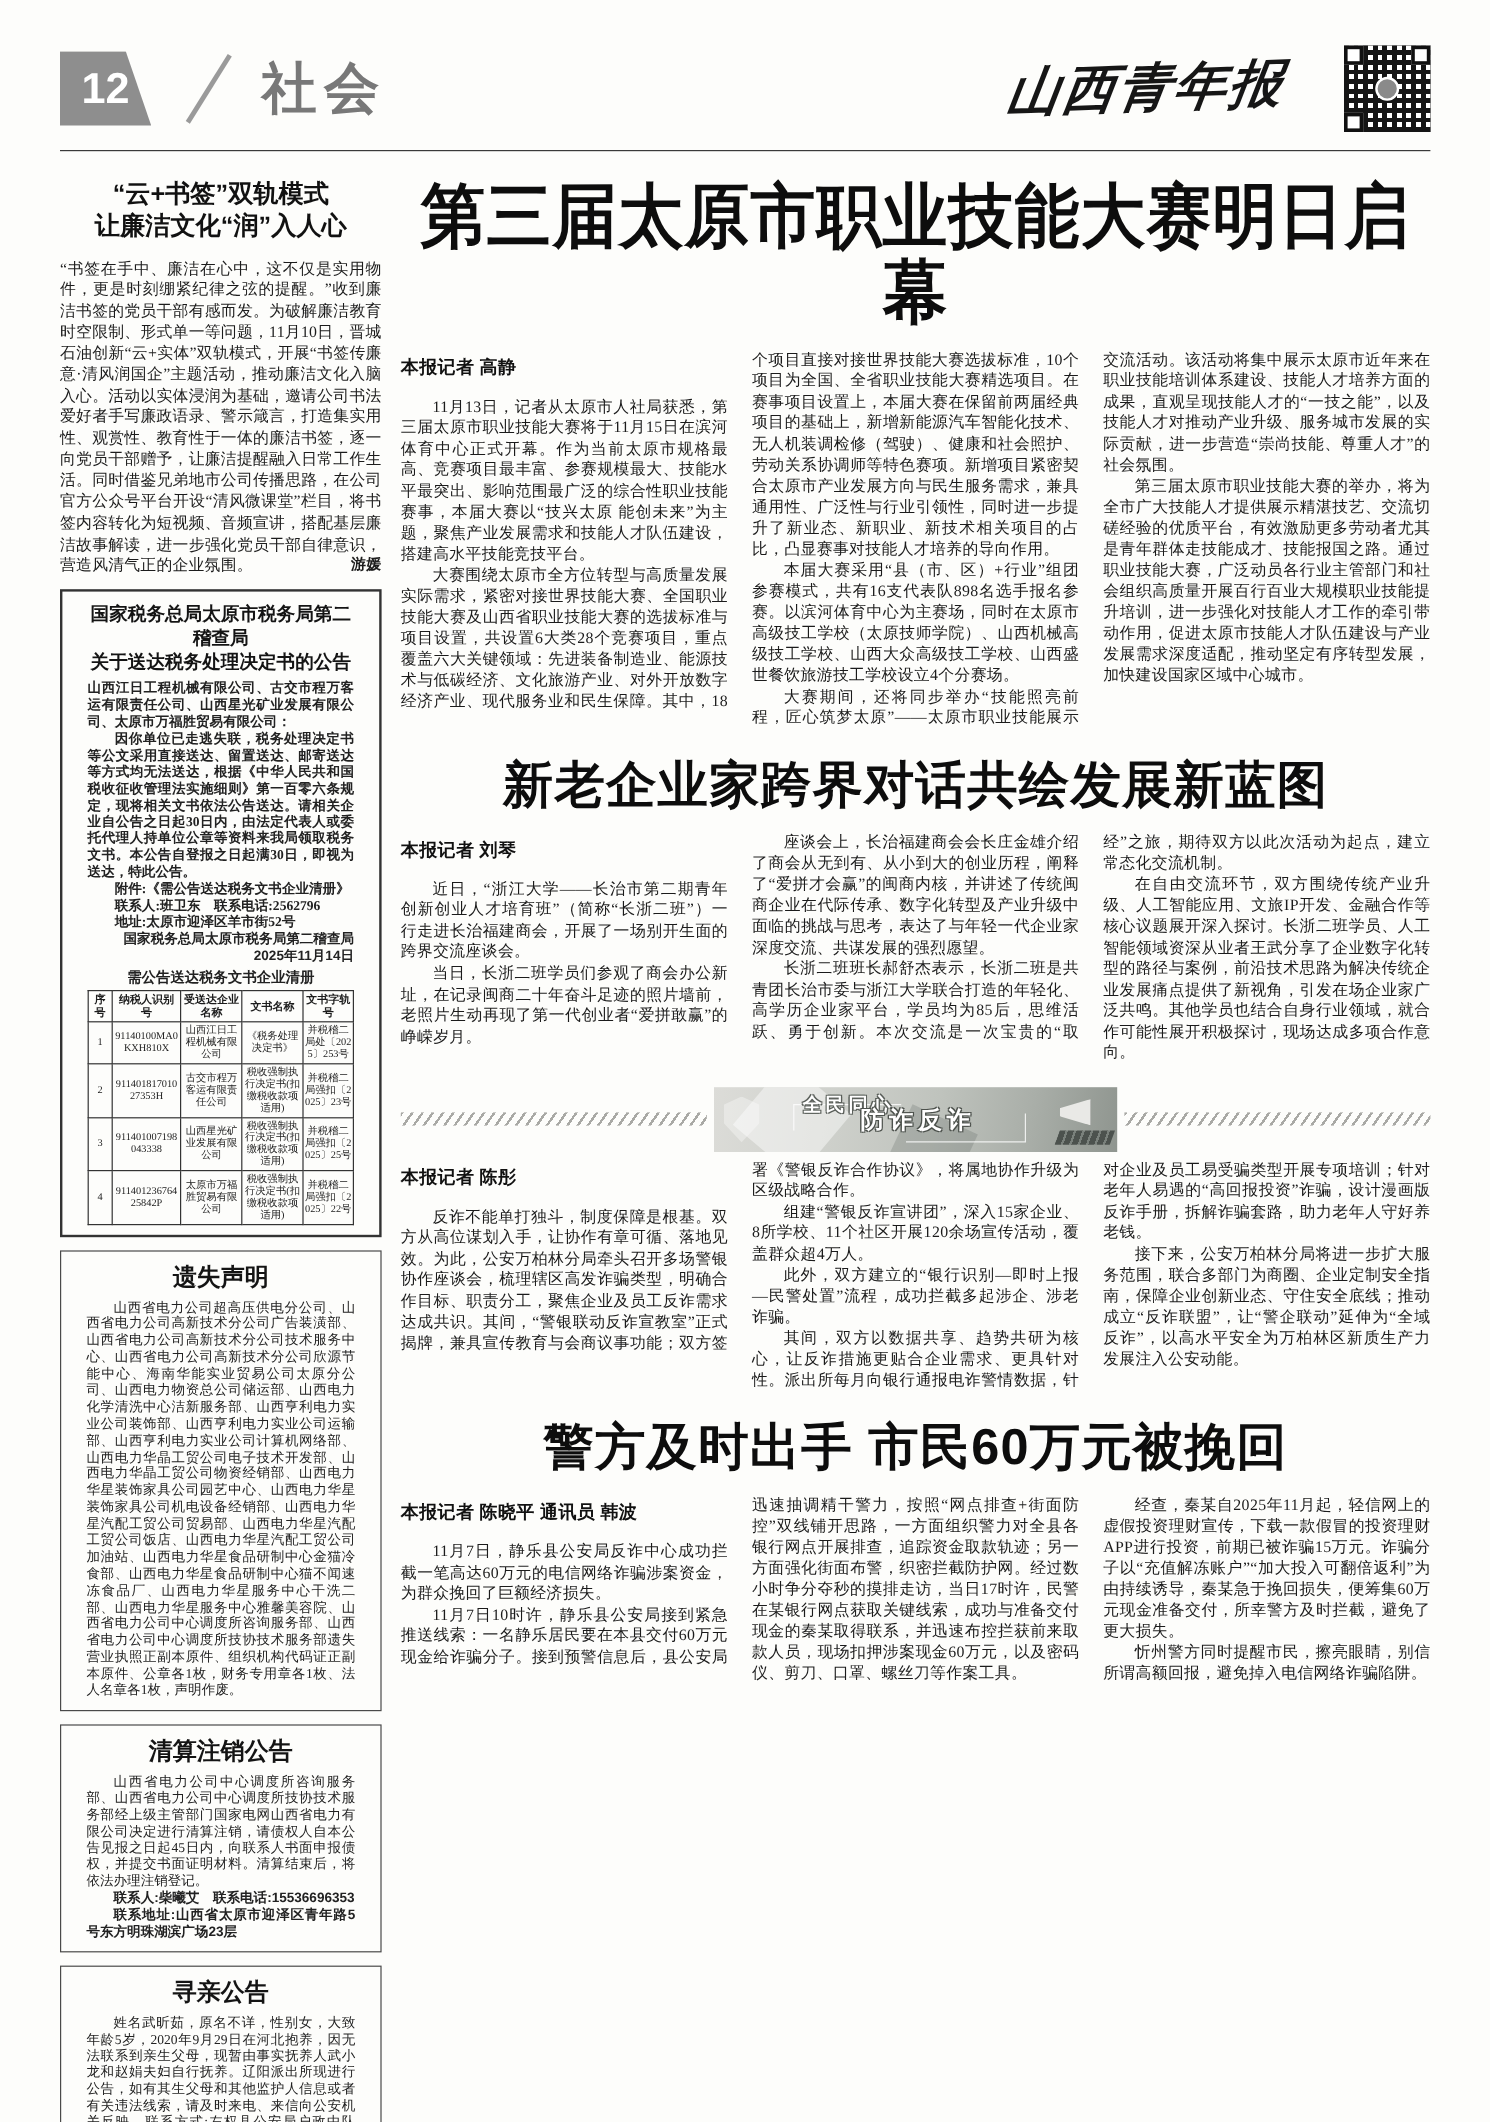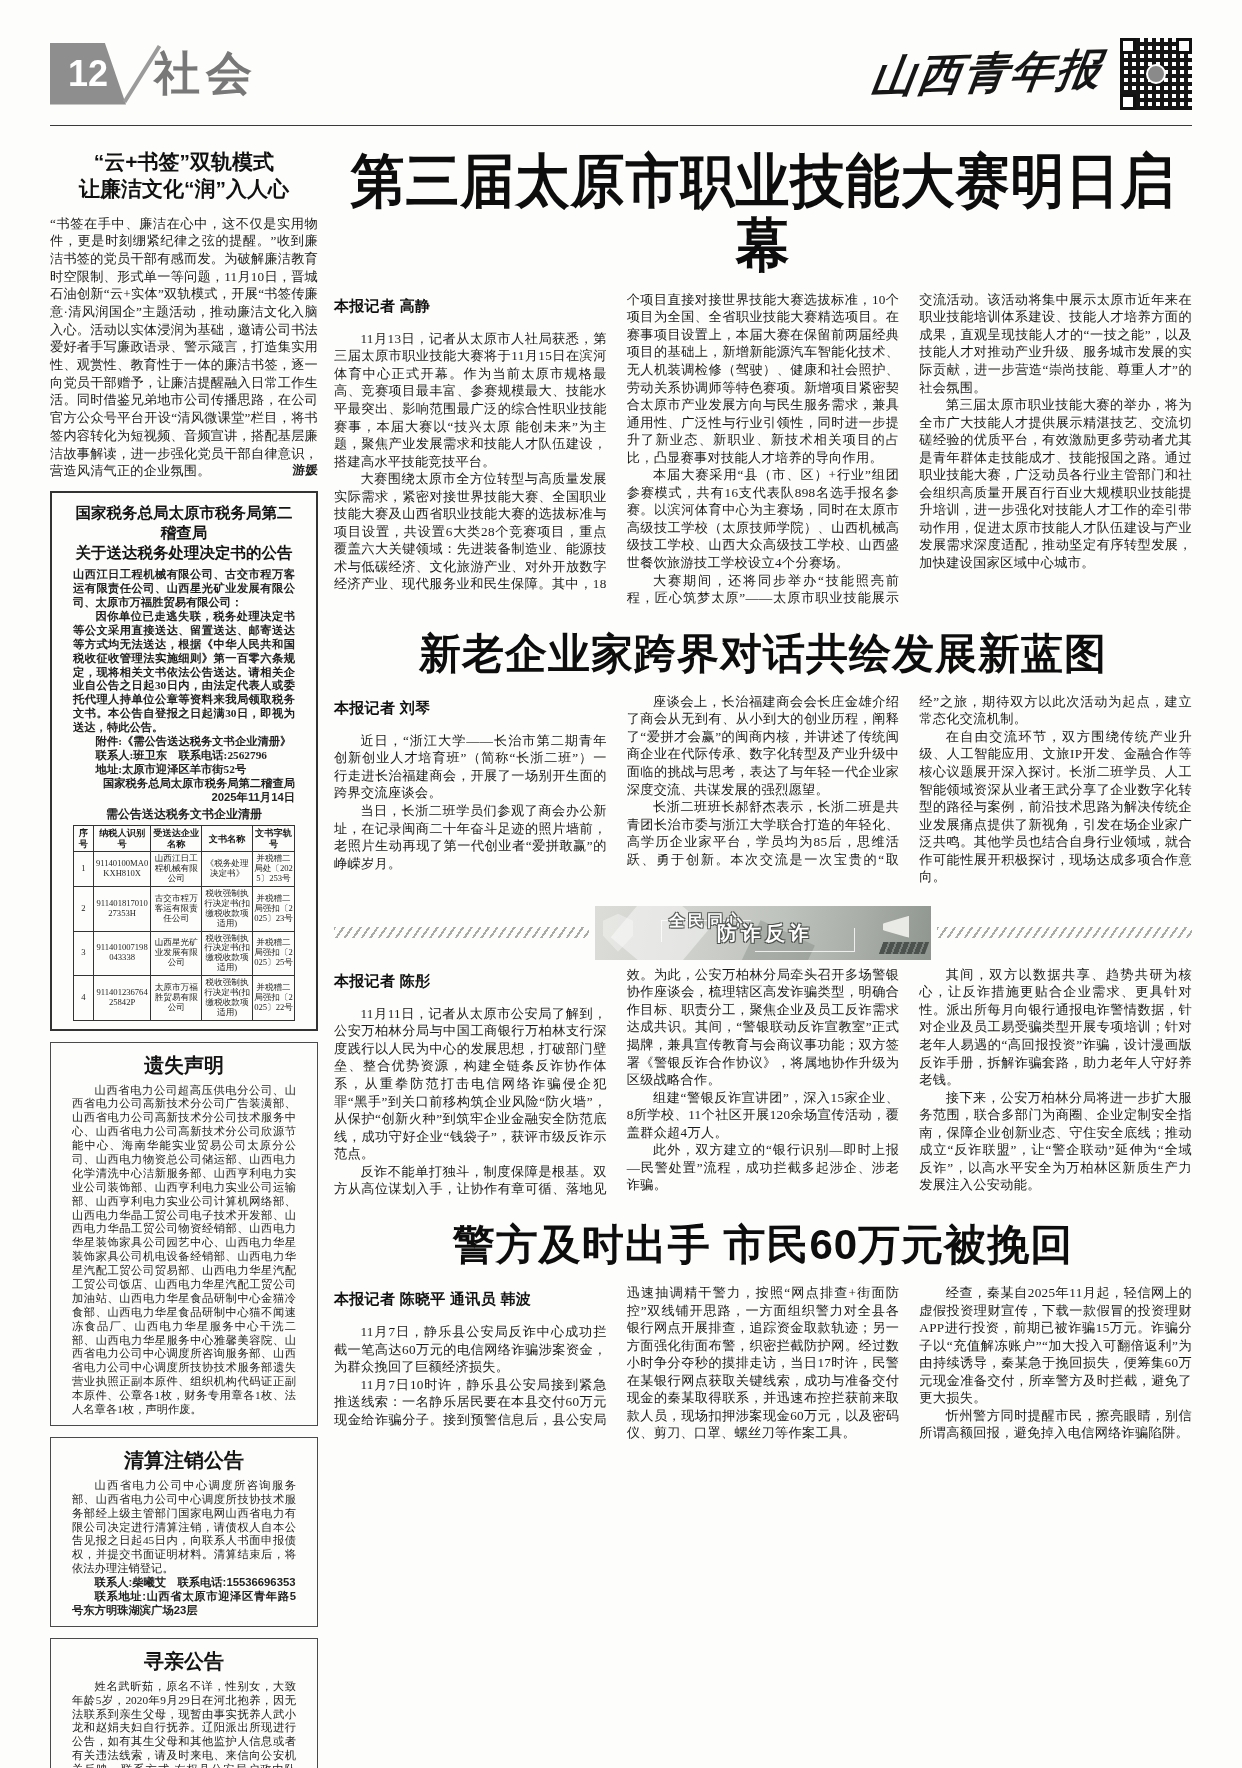--- a/index.html
+++ b/index.html
@@ -3,21 +3,21 @@
 <meta charset="utf-8">
 <style>
   * { margin:0; padding:0; box-sizing:border-box; }
   html,body { background:#e8e8e4; }
   .page {
     width:1242px; min-height:1768px; margin:0 auto; background:#fdfdfb;
     font-family:"Liberation Serif","DejaVu Serif",serif; color:#1c1c1c;
     padding:34px 50px 28px 50px; position:relative;
   }
   
-  .hdr { display:flex; align-items:center; border-bottom:1.5px solid #3a3a3a; padding-bottom:12px; height:92px; }
+  .hdr { display:flex; align-items:center; border-bottom:1.5px solid #3a3a3a; padding-bottom:12px; height:92px;gap:32px; }
   .pageno {
     width:76px; height:62px; background:#8e8e8e; color:#fff;
     font:900 36px/62px "Liberation Sans","DejaVu Sans",sans-serif; text-align:center;
     clip-path:polygon(0 0,72% 0,100% 100%,0 100%);
   }
   .pageno-slash { width:4px; height:66px; background:#9a9a9a; transform:rotate(32deg); margin:0 10px 0 14px; }
   .section-title {
     font-family:"Liberation Serif","DejaVu Serif",serif; font-weight:900; font-size:46px;
     color:#787878; letter-spacing:6px; margin-right:16px;
   }
@@ -244,21 +244,20 @@
           <div class="t2">防诈反诈</div>
           <div class="mega-cone"></div>
           <div class="keys"></div>
         </div>
         <div class="stripe"></div>
       </div>
 
       <div>
         <div class="art-body">
           <div class="byline">本报记者 陈彤</div>
-          <p>11月11日，记者从太原市公安局了解到，公安万柏林分局与中国工商银行万柏林支行深度践行以人民为中心的发展思想，打破部门壁垒、整合优势资源，构建全链条反诈协作体系，从重拳防范打击电信网络诈骗侵企犯罪“黑手”到关口前移构筑企业风险“防火墙”，从保护“创新火种”到筑牢企业金融安全防范底线，成功守好企业“钱袋子”，获评市级反诈示范点。</p>
           <p>反诈不能单打独斗，制度保障是根基。双方从高位谋划入手，让协作有章可循、落地见效。为此，公安万柏林分局牵头召开多场警银协作座谈会，梳理辖区高发诈骗类型，明确合作目标、职责分工，聚焦企业及员工反诈需求达成共识。其间，“警银联动反诈宣教室”正式揭牌，兼具宣传教育与会商议事功能；双方签署《警银反诈合作协议》，将属地协作升级为区级战略合作。</p>
           <p>组建“警银反诈宣讲团”，深入15家企业、8所学校、11个社区开展120余场宣传活动，覆盖群众超4万人。</p>
           <p>此外，双方建立的“银行识别—即时上报—民警处置”流程，成功拦截多起涉企、涉老诈骗。</p>
           <p>其间，双方以数据共享、趋势共研为核心，让反诈措施更贴合企业需求、更具针对性。派出所每月向银行通报电诈警情数据，针对企业及员工易受骗类型开展专项培训；针对老年人易遇的“高回报投资”诈骗，设计漫画版反诈手册，拆解诈骗套路，助力老年人守好养老钱。</p>
           <p>接下来，公安万柏林分局将进一步扩大服务范围，联合多部门为商圈、企业定制安全指南，保障企业创新业态、守住安全底线；推动成立“反诈联盟”，让“警企联动”延伸为“全域反诈”，以高水平安全为万柏林区新质生产力发展注入公安动能。</p>
         </div>
       </div>
 
       <div>
         <div class="headline-2">警方及时出手 市民60万元被挽回</div>

